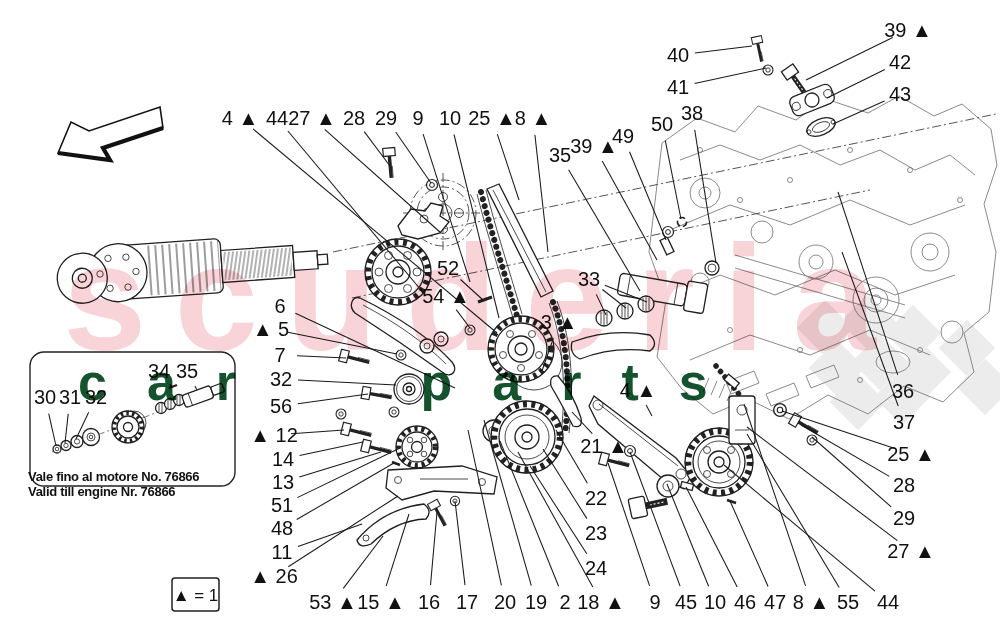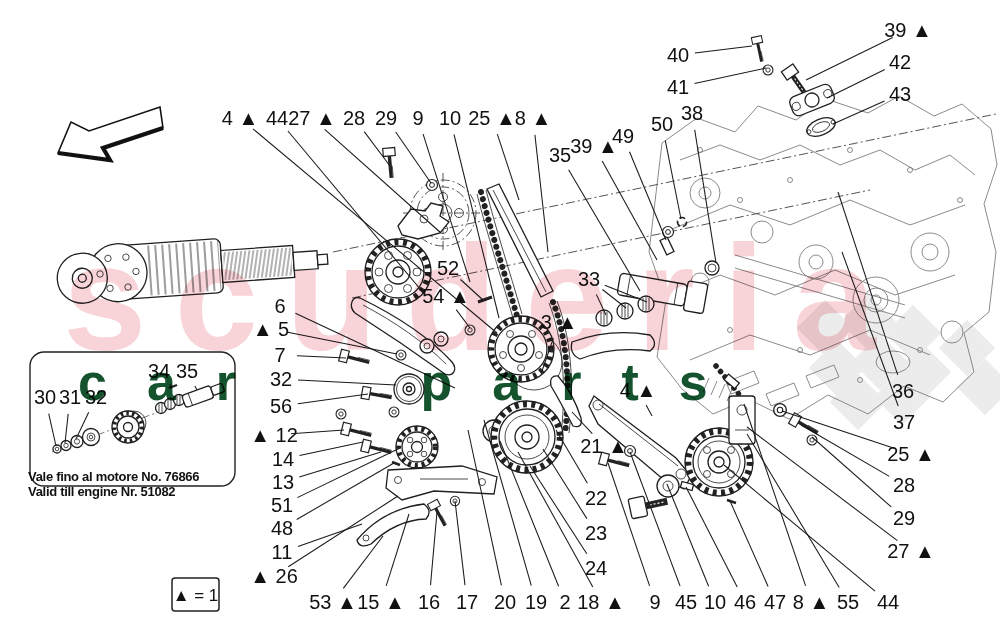--- a/index.html
+++ b/index.html
@@ -524,15 +524,15 @@
       <line x1="169.7" y1="384.2" x2="172" y2="387" class="leader"></line>
       <text x="159" y="371" class="callout">34</text>
       <line x1="194.9" y1="386.0" x2="197" y2="390" class="leader"></line>
       <text x="187" y="371" class="callout">35</text>
     </svg>
 
 <div class="wm1">scuderia</div>
 <div class="wm2">car parts</div>
 
 <div class="note" style="top:469px">Vale fino al motore No. 76866</div>
-<div class="note" style="top:484px">Valid till engine Nr. 51082</div>
+<div class="note" style="top:484px">Valid till engine Nr. 76866</div>
 
 </div>
 
 </body></html>

